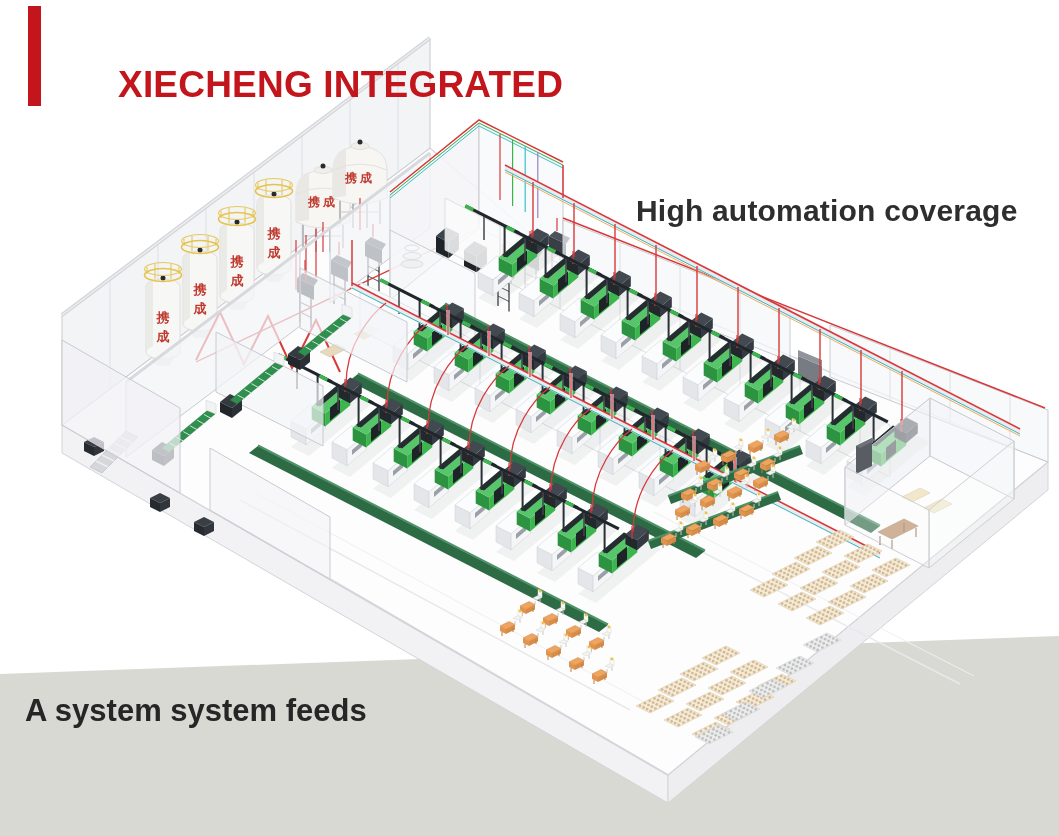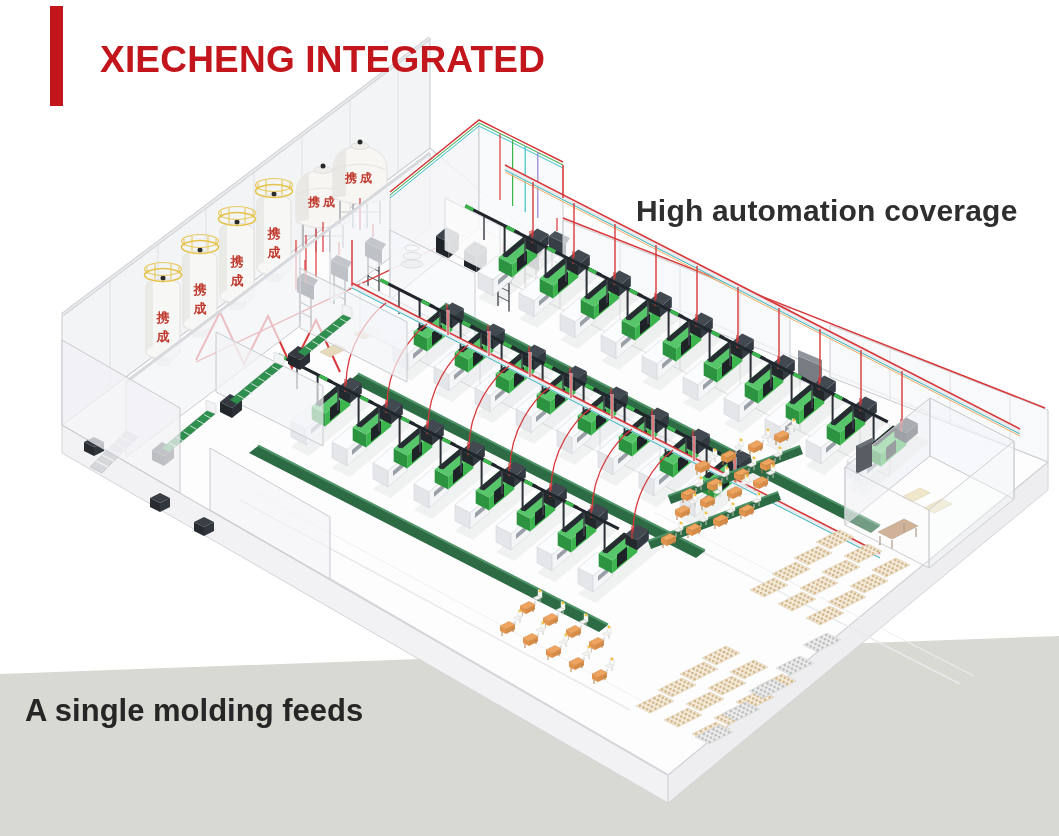--- a/index.html
+++ b/index.html
@@ -1,19 +1,19 @@
 <!DOCTYPE html>
 <html><head>
 <meta charset="utf-8">
 <style>
   html,body{margin:0;padding:0;background:#ffffff;}
   .page{position:relative;width:1059px;height:836px;overflow:hidden;background:#fff;
         font-family:"Liberation Sans",sans-serif;}
   .scene{position:absolute;left:0;top:0;width:1059px;height:836px;}
-  .title-block{position:absolute;left:50px;top:6px;display:flex;align-items:center;}
+  .title-block{position:absolute;left:28px;top:6px;display:flex;align-items:flex-end;gap:40px;}
   .title-bar{width:13px;height:100px;background:#c3161c;}
   .title-text{margin-left:37px;padding-top:8px;font-weight:800;font-size:37px;line-height:42px;
               color:#c3161c;letter-spacing:0.2px;white-space:nowrap;}
   .coverage{position:absolute;left:636px;top:194px;font-weight:700;font-size:30px;color:#2e2e2e;
             white-space:nowrap;letter-spacing:0.2px;}
   .caption{position:absolute;left:25px;top:690px;font-weight:700;font-size:31px;line-height:41px;
            color:#262626;white-space:nowrap;}
   svg{display:block;}
   .wallseam{stroke:#dfe0e4;stroke-width:1;}
   .strip{fill:#2d6b45;}
@@ -500,16 +500,16 @@
   <div class="title-block">
     <div class="title-bar"></div>
     <div class="title-text">
       <div>XIECHENG INTEGRATED</div>
     </div>
   </div>
 
   <div class="coverage">High automation coverage</div>
 
   <div class="caption">
-    <div>A single molding feeds</div>
+    <div>A system system feeds</div>
   </div>
 
 </div>
 
 </body></html>

